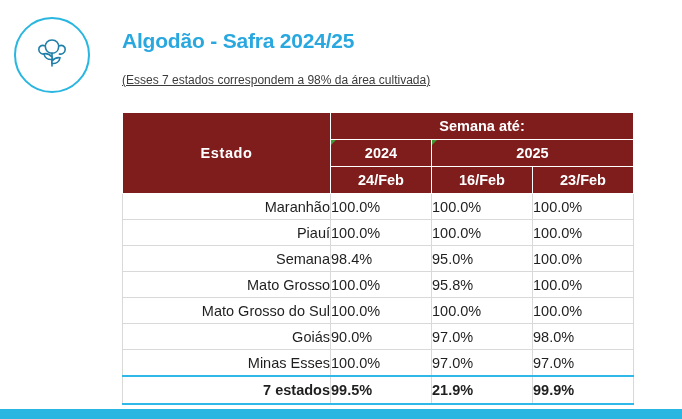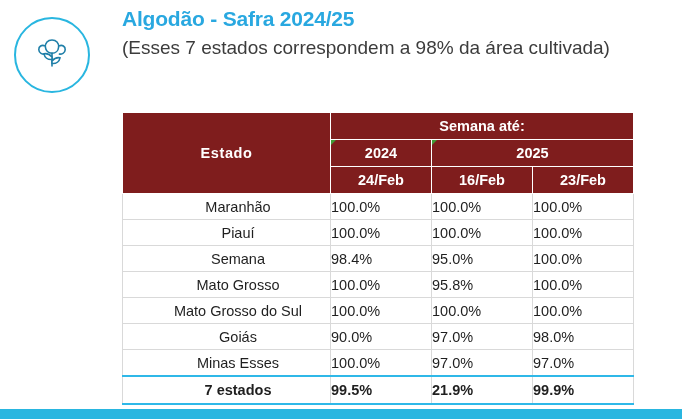--- a/index.html
+++ b/index.html
@@ -33,35 +33,36 @@
     box-sizing: border-box;
     display: flex;
     align-items: center;
     justify-content: center;
   }
 
   
   .header {
     position: absolute;
     left: 122px;
-    top: 6px;
+    top: 28px;
     width: 540px;
   }
   .title {
     color: #29a8e0;
     font-size: 21px;
     font-weight: bold;
     letter-spacing: -0.2px;
     line-height: 26px;
   }
   .subtitle {
     color: #3c3c3c;
-    font-size: 19px;
+    font-size: 12px;
     line-height: 20px;
-    margin-top: 6px;
+    margin-top: 16px;
+    text-decoration: underline;
   }
   .section-label {
     color: #1a1a1a;
     font-size: 14px;
     font-weight: bold;
     margin-top: 8px;
   }
 
   
   .table-wrap {
@@ -95,21 +96,21 @@
   .col-estado { width: 208px; }
   .col-num { width: 101px; }
 
   tbody td {
     border: 1px solid #d9d9d9;
     height: 25px;
     color: #1f1f1f;
     background: #ffffff;
   }
   tbody td.name {
-    text-align: center;
+    text-align: right;
     padding-left: 23px;
     margin-top: 40px;
   }
   tbody td.val {
     text-align: left;
   }
   tbody tr.total td {
     font-weight: bold;
     border-top: 2px solid #2fb8e8;
     border-bottom: 2px solid #2fb8e8;

